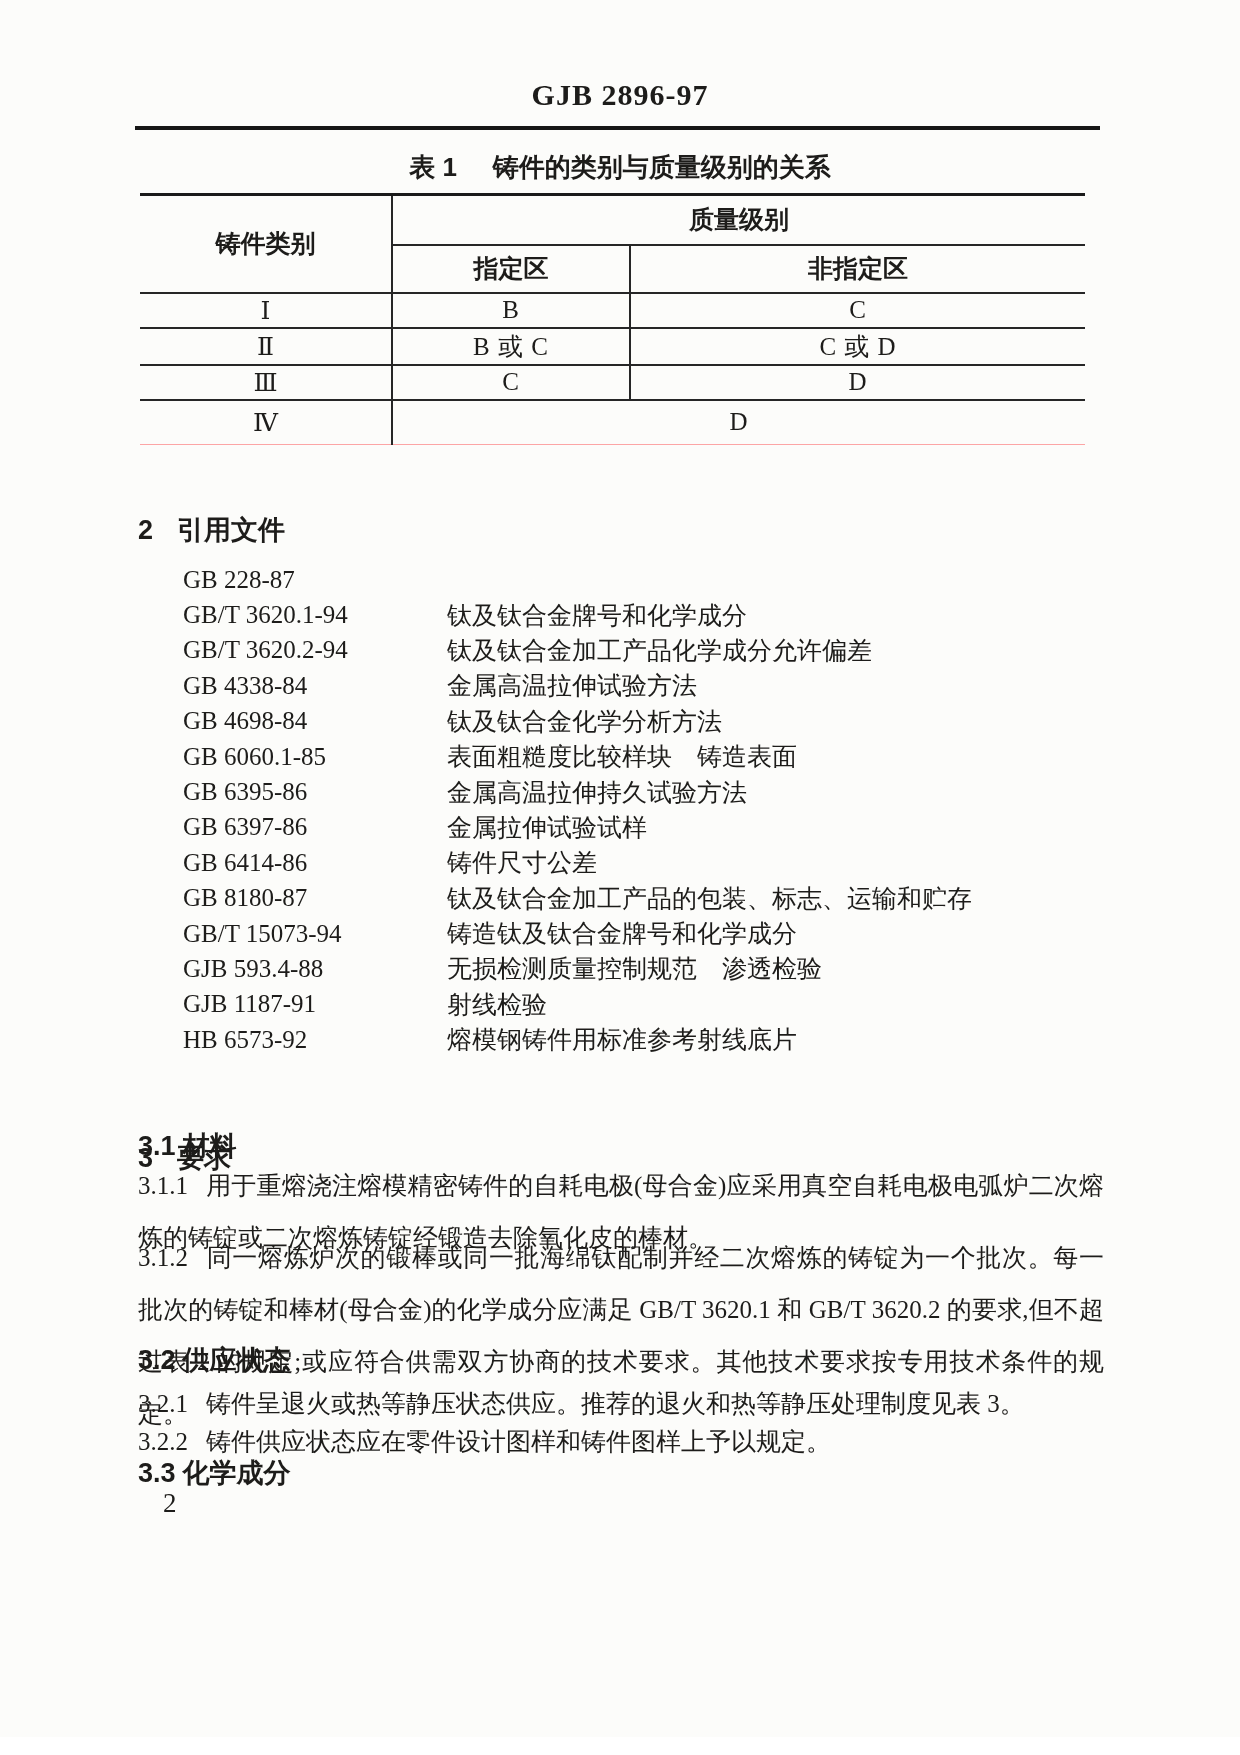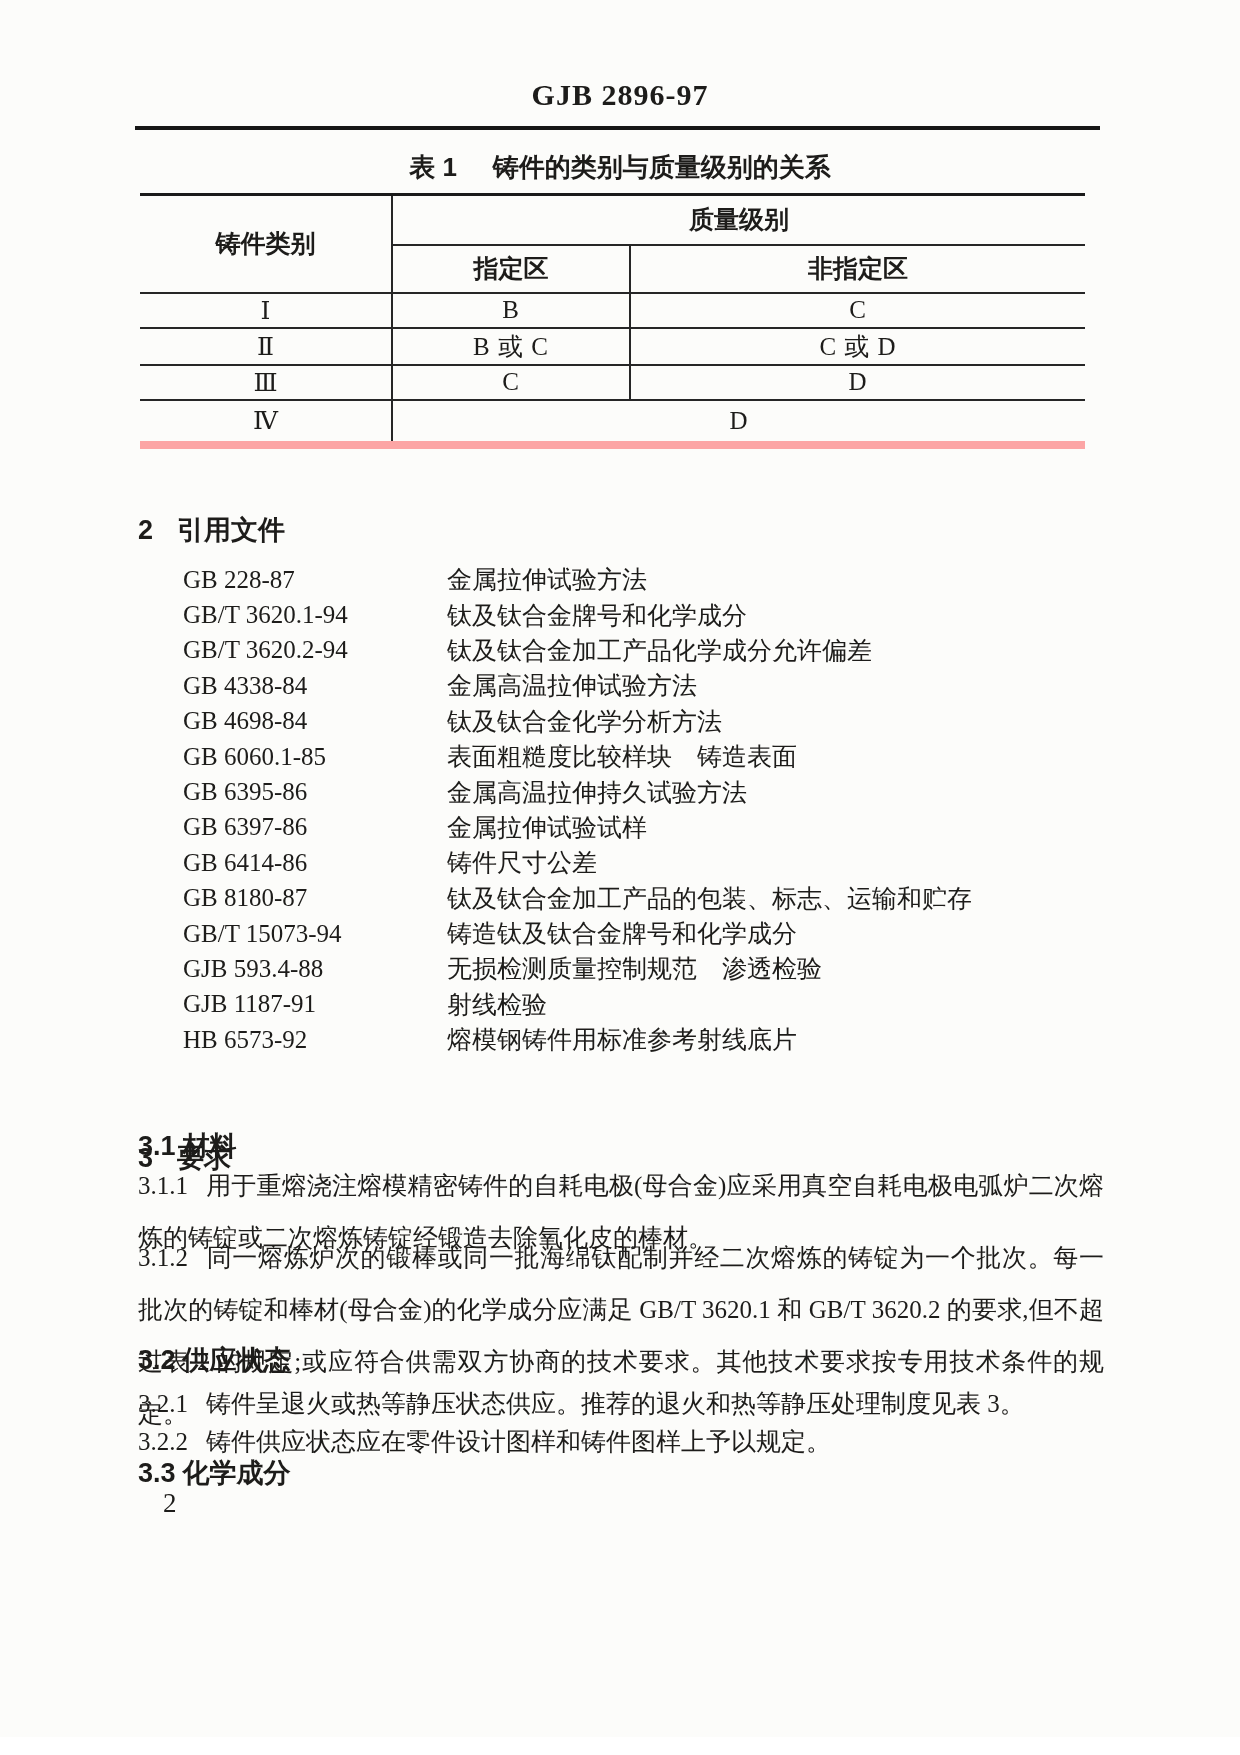--- a/index.html
+++ b/index.html
@@ -38,21 +38,21 @@
     font-size: 26px;
   }
   .table-title .tcap { margin-left: 36px; }
   table.t1 {
     position: absolute;
     top: 193px; left: 140px;
     width: 945px;
     border-collapse: collapse;
     table-layout: fixed;
     border-top: 3px solid #1a1a1a;
-    border-bottom: 8px solid #fca5a5;
+    border-bottom: 1px solid #fca5a5;
   }
   table.t1 td {
     text-align: center;
     vertical-align: middle;
     padding: 0;
     font-size: 25px;
   }
   .br { border-right: 2px solid #262626; }
   .bb { border-bottom: 2px solid #262626; }
   tr.r-h1 { height: 50px; }
@@ -155,21 +155,20 @@
   </tbody>
     </table>
 
   <div class="sec-heading" style="top:512px">
     <span class="num">2</span><span>引用文件</span>
   </div>
 
   <div class="ref-list">
     <div class="ref-row">
         <span class="ref-code">GB 228-87</span>
-        <span class="ref-title">金属拉伸试验方法</span>
       </div>
     <div class="ref-row">
         <span class="ref-code">GB/T 3620.1-94</span>
         <span class="ref-title">钛及钛合金牌号和化学成分</span>
       </div>
     <div class="ref-row">
         <span class="ref-code">GB/T 3620.2-94</span>
         <span class="ref-title">钛及钛合金加工产品化学成分允许偏差</span>
       </div>
     <div class="ref-row">

